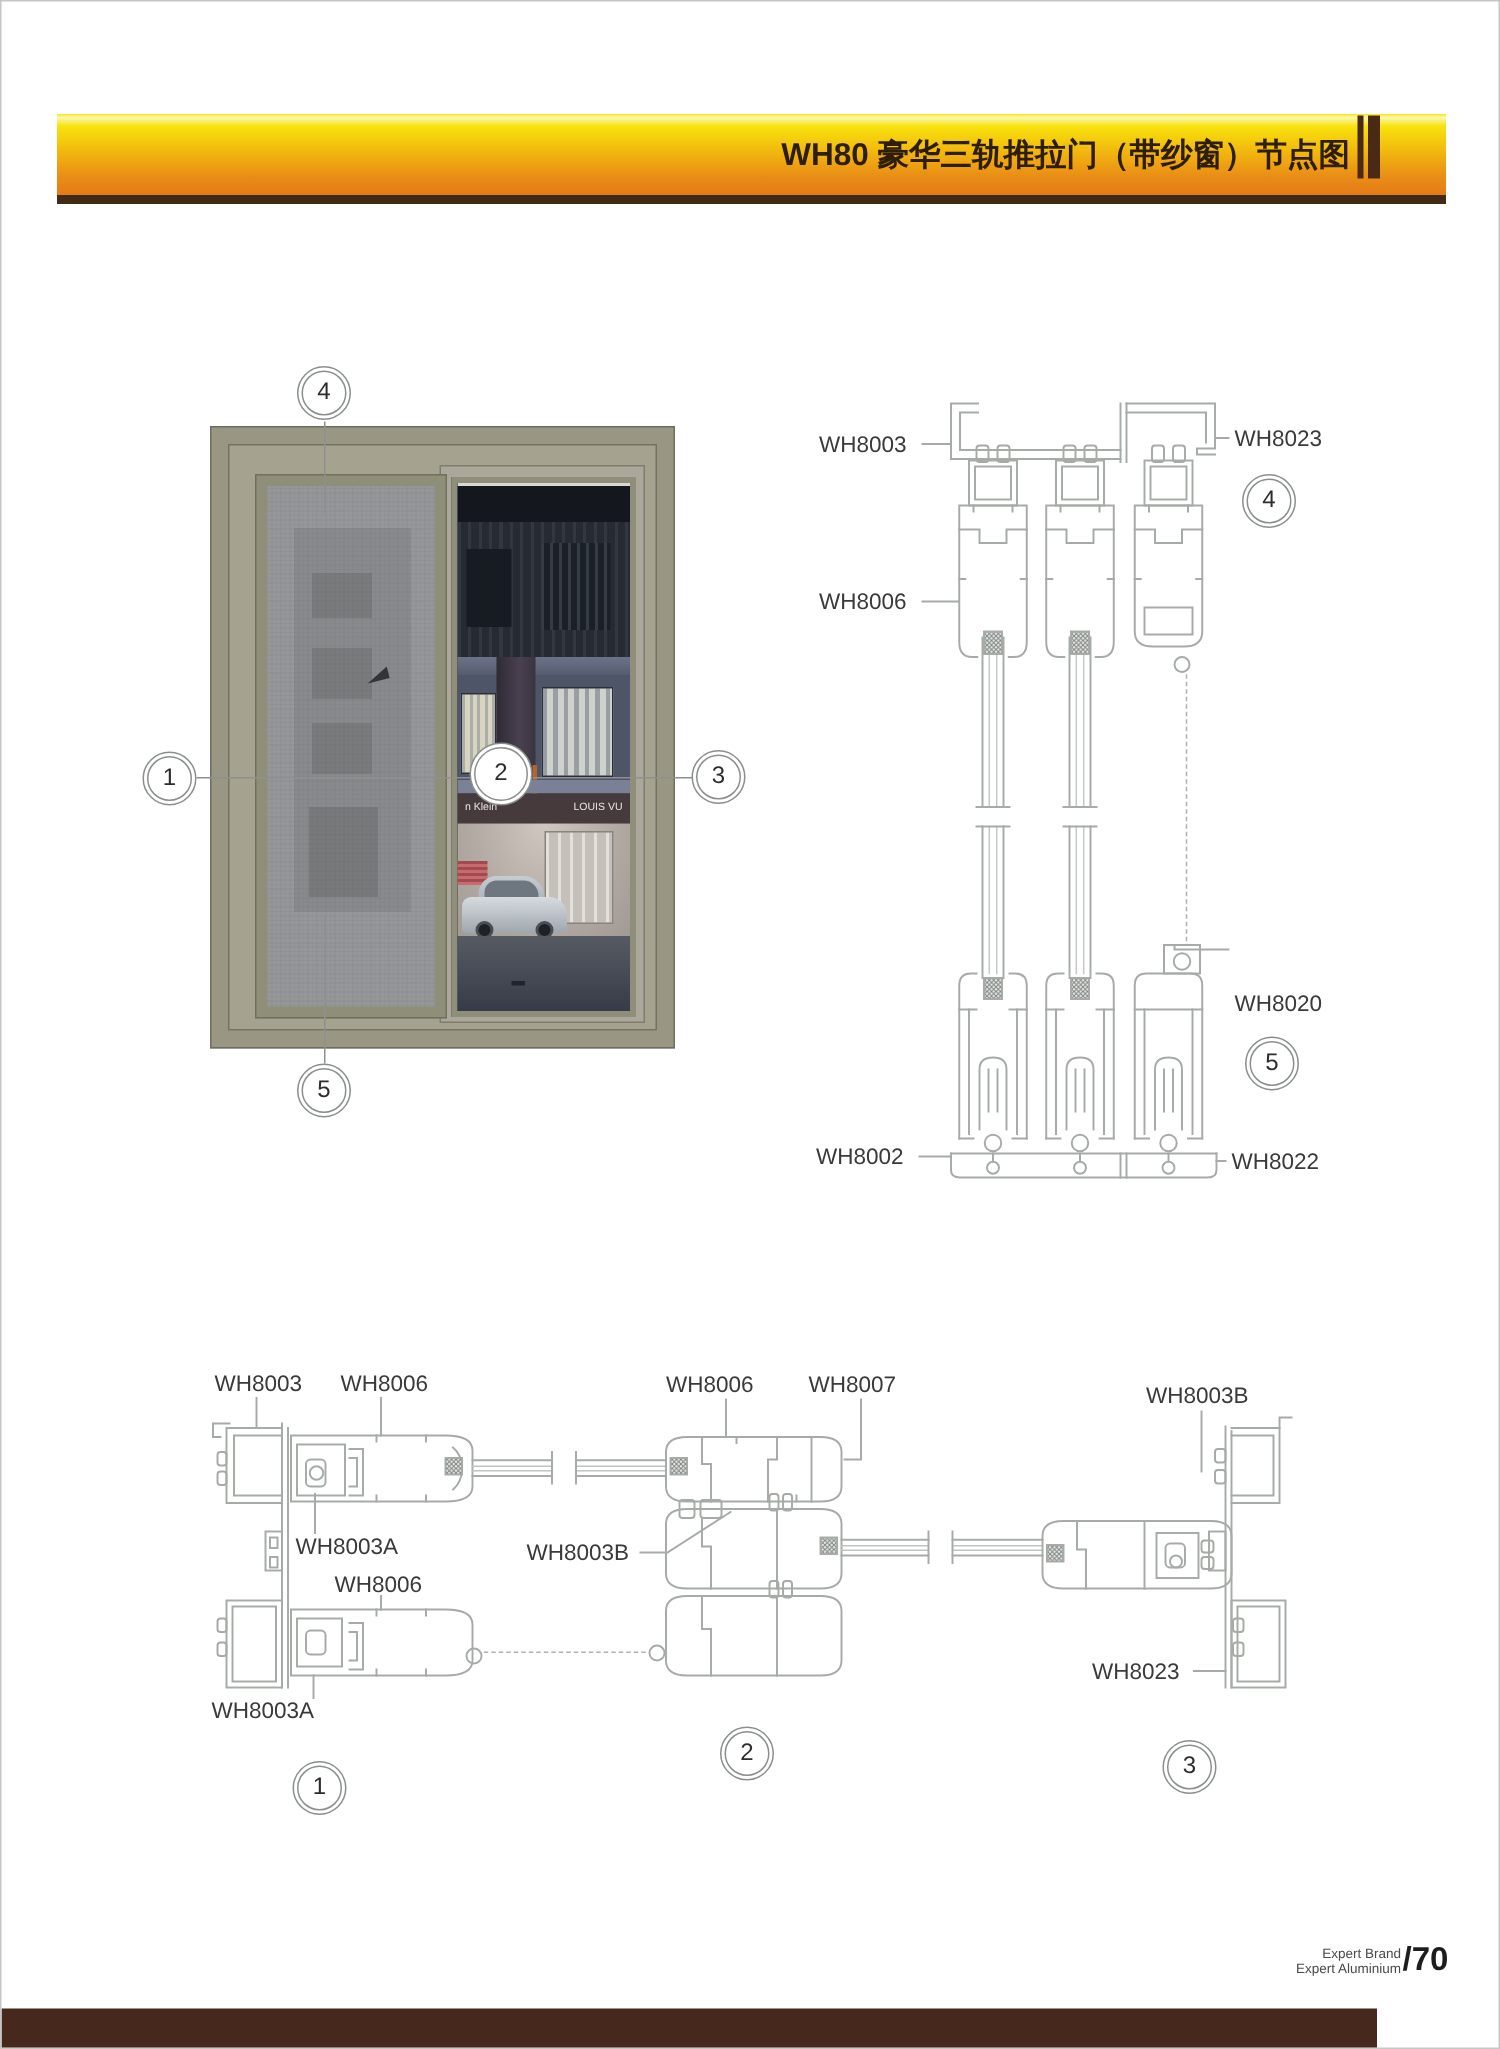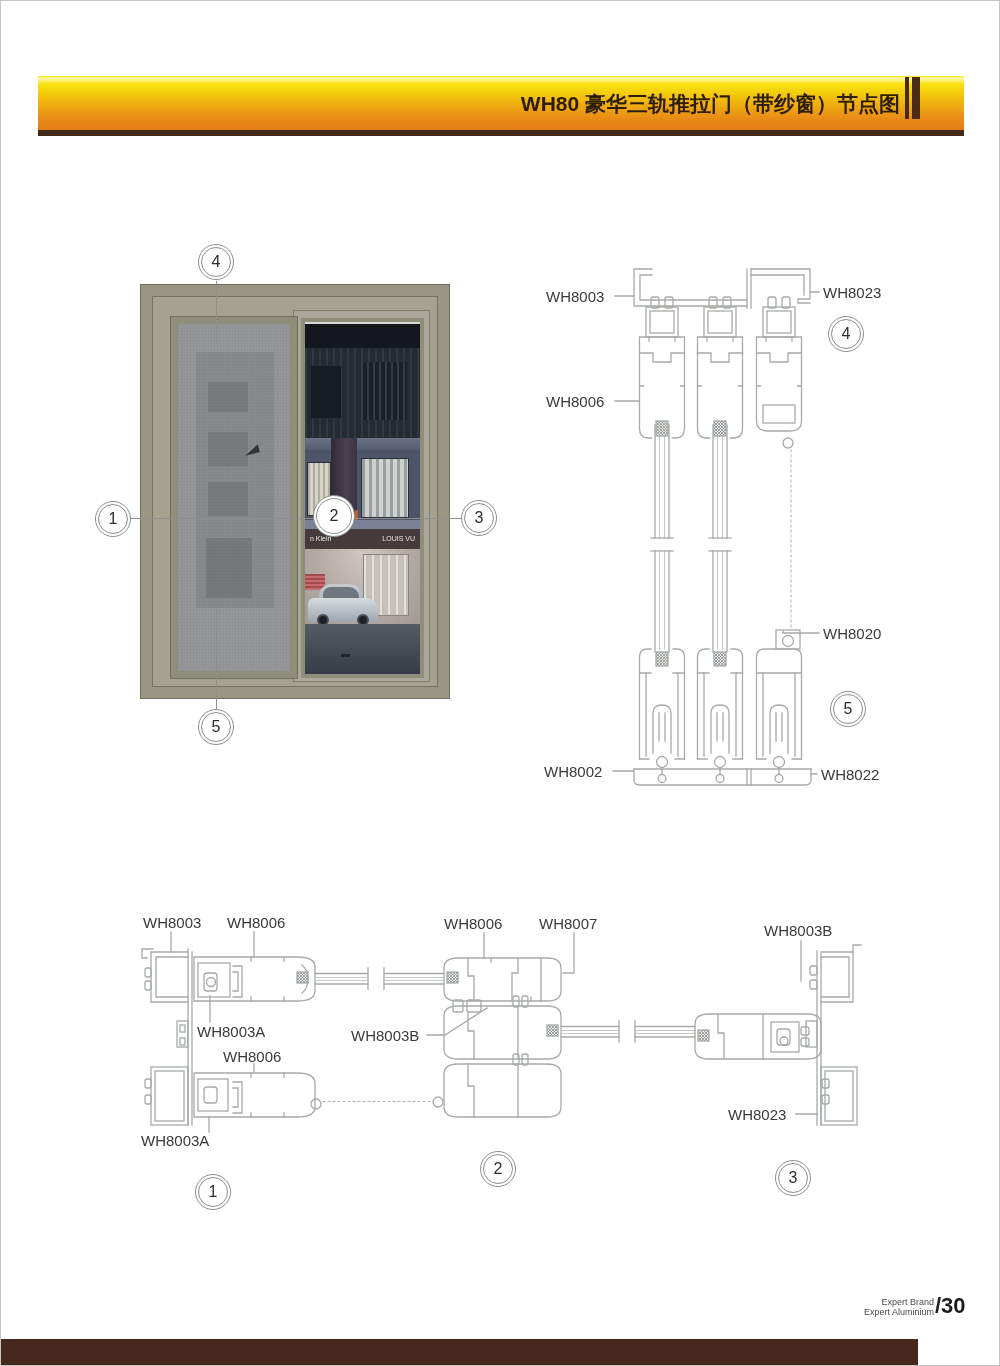--- a/index.html
+++ b/index.html
@@ -248,21 +248,21 @@
       <path d="M661,768 V773 M719,768 V773 M778,768 V773"></path>
       <circle cx="661" cy="777.5" r="4"></circle>
         <circle cx="719" cy="777.5" r="4"></circle>
         <circle cx="778" cy="777.5" r="4"></circle>
     </g>
   </svg>
 
   <div class="lbl" style="left:545px;top:287px;">WH8003</div>
   <div class="lbl" style="left:822px;top:283px;">WH8023</div>
   <div class="lbl" style="left:545px;top:392px;">WH8006</div>
-  <div class="lbl" style="left:822px;top:624px;">WH8020</div>
+  <div class="lbl" style="left:822px;top:660px;">WH8020</div>
   <div class="lbl" style="left:543px;top:762px;">WH8002</div>
   <div class="lbl" style="left:820px;top:765px;">WH8022</div>
   <div class="callout" style="left:845px;top:333px;">
       <span>4</span>
     </div>
   <div class="callout" style="left:847px;top:708px;">
       <span>5</span>
     </div>
 
   <svg style="left:135px;top:900px;" width="740" height="250" viewBox="135 900 740 250">
@@ -376,16 +376,16 @@
       <span>2</span>
     </div>
   <div class="callout" style="left:792px;top:1177px;">
       <span>3</span>
     </div>
 
   <div id="footer-brand">
     <div>Expert Brand</div>
     <div>Expert Aluminium</div>
   </div>
-  <div id="page-number">/30</div>
+  <div id="page-number">/70</div>
   <div id="footer-bar"></div>
 
 </div>
 
 </body></html>

